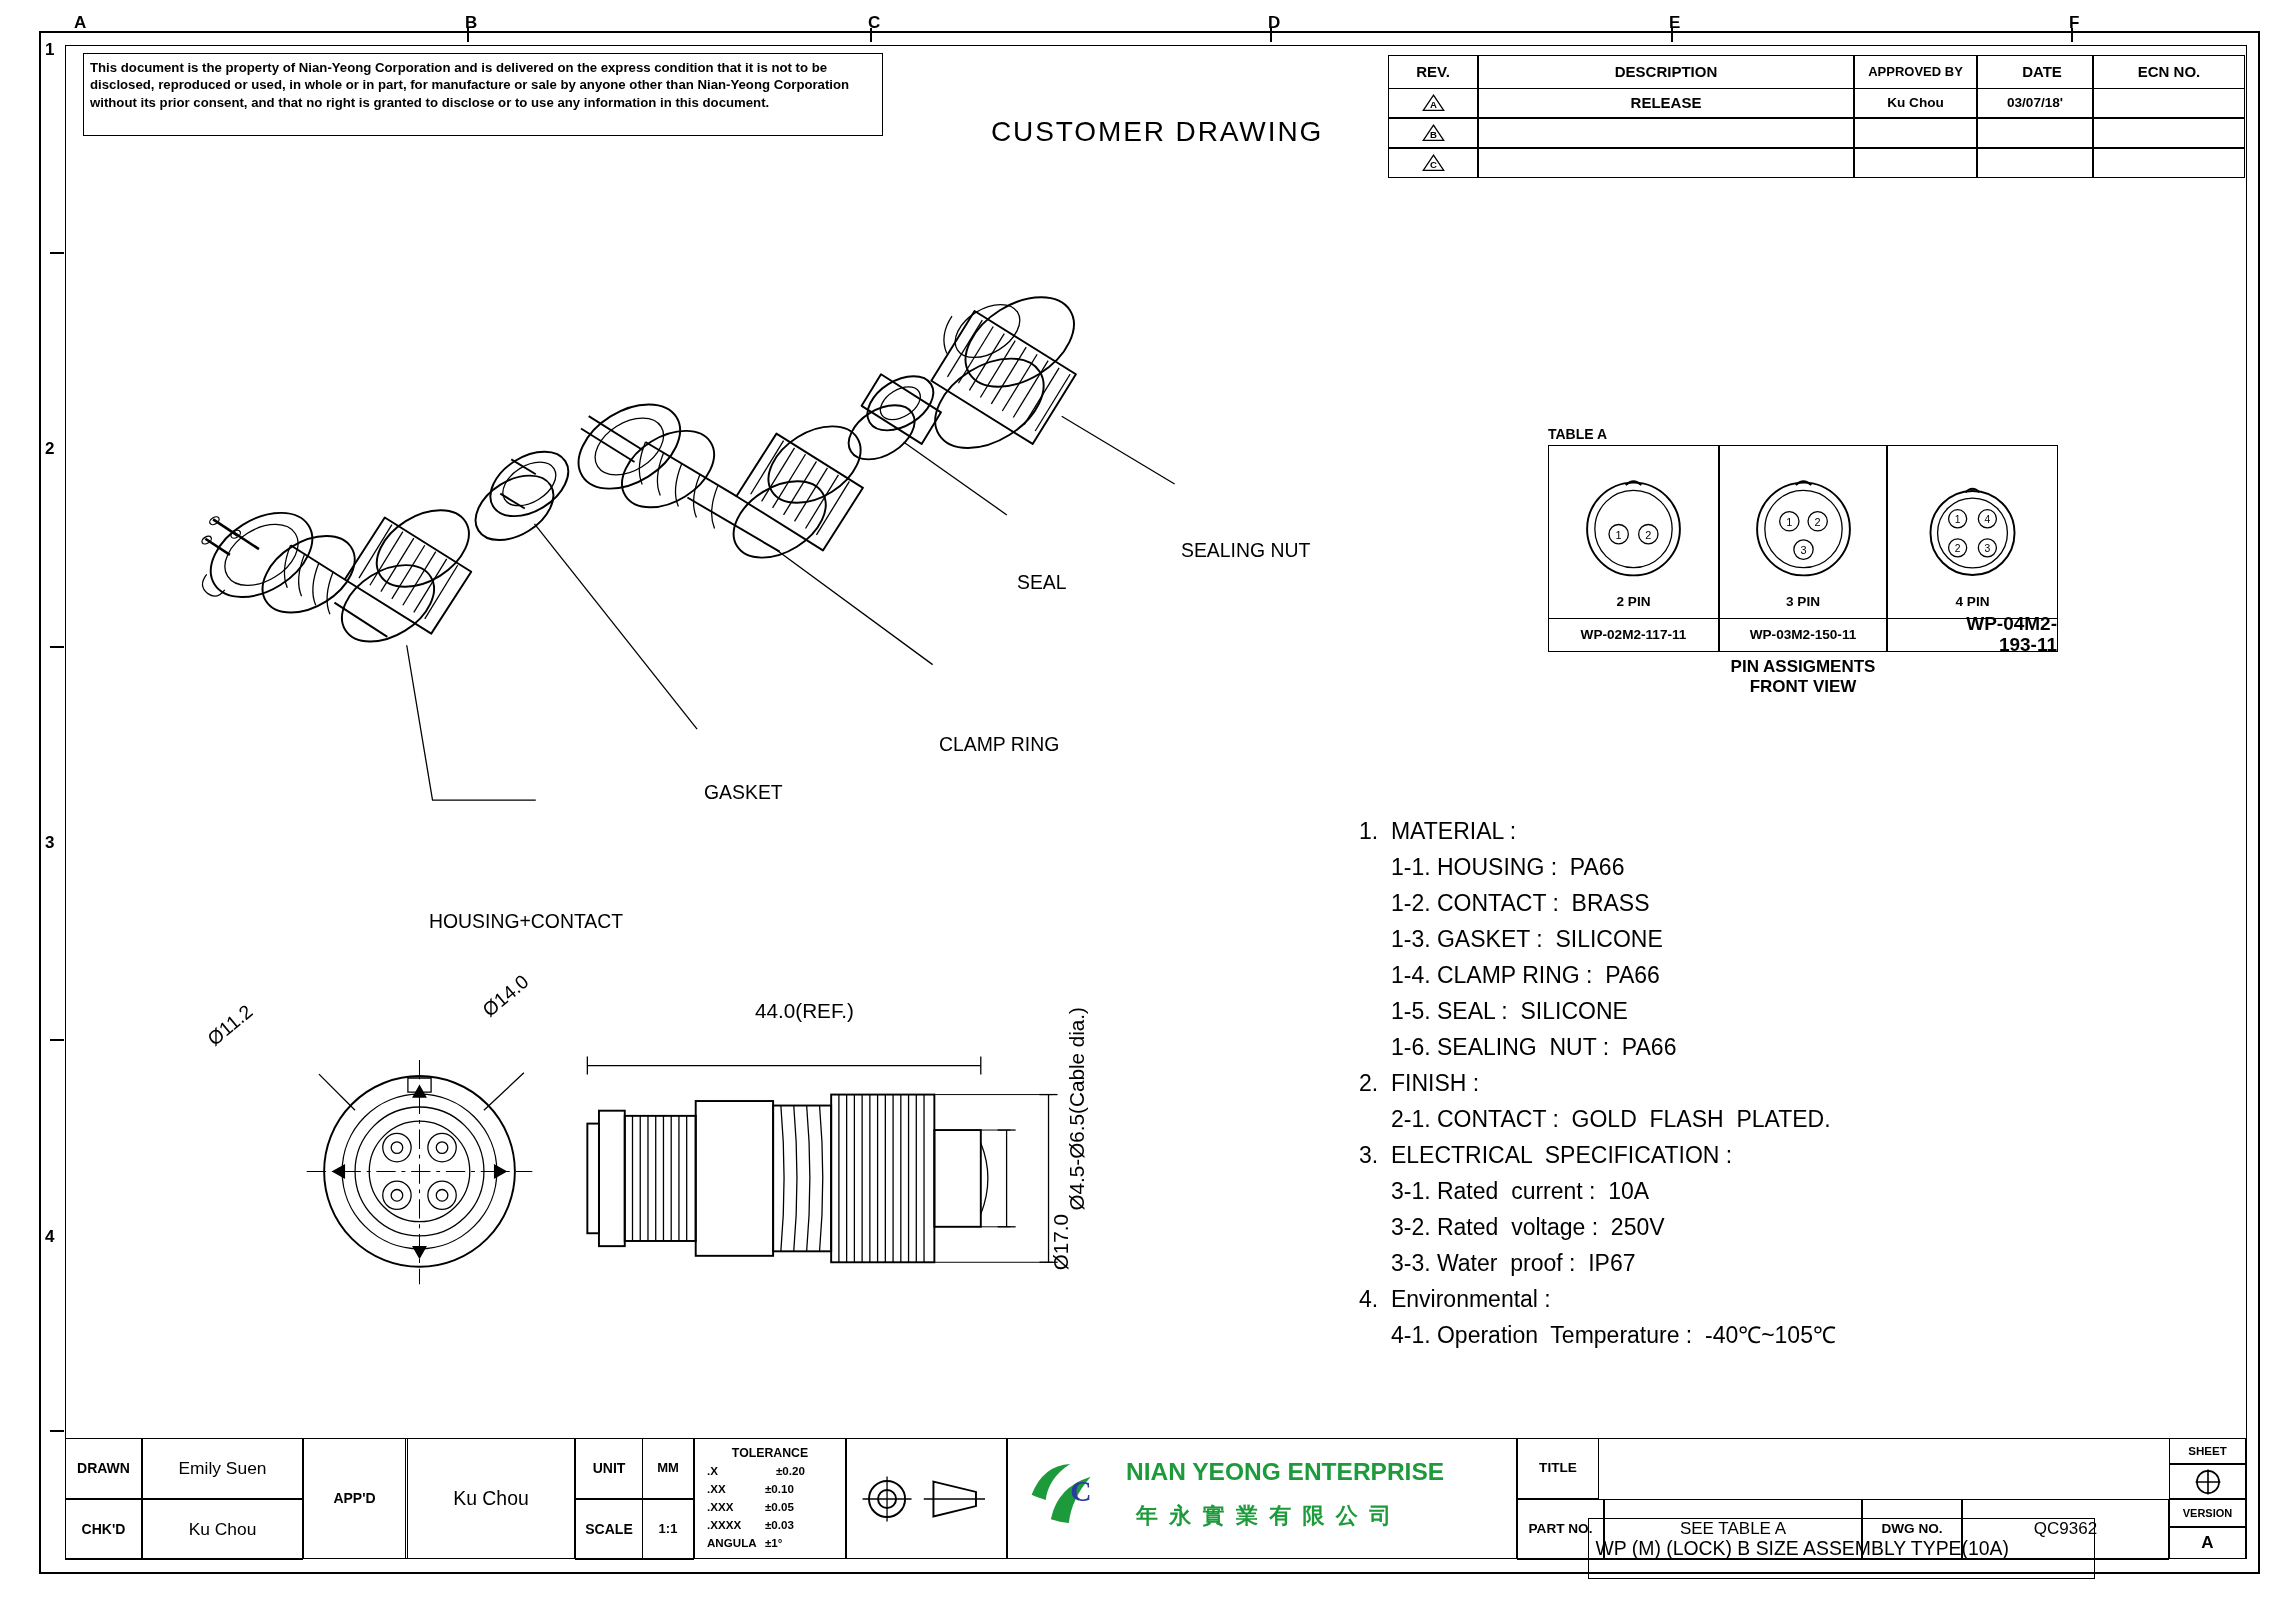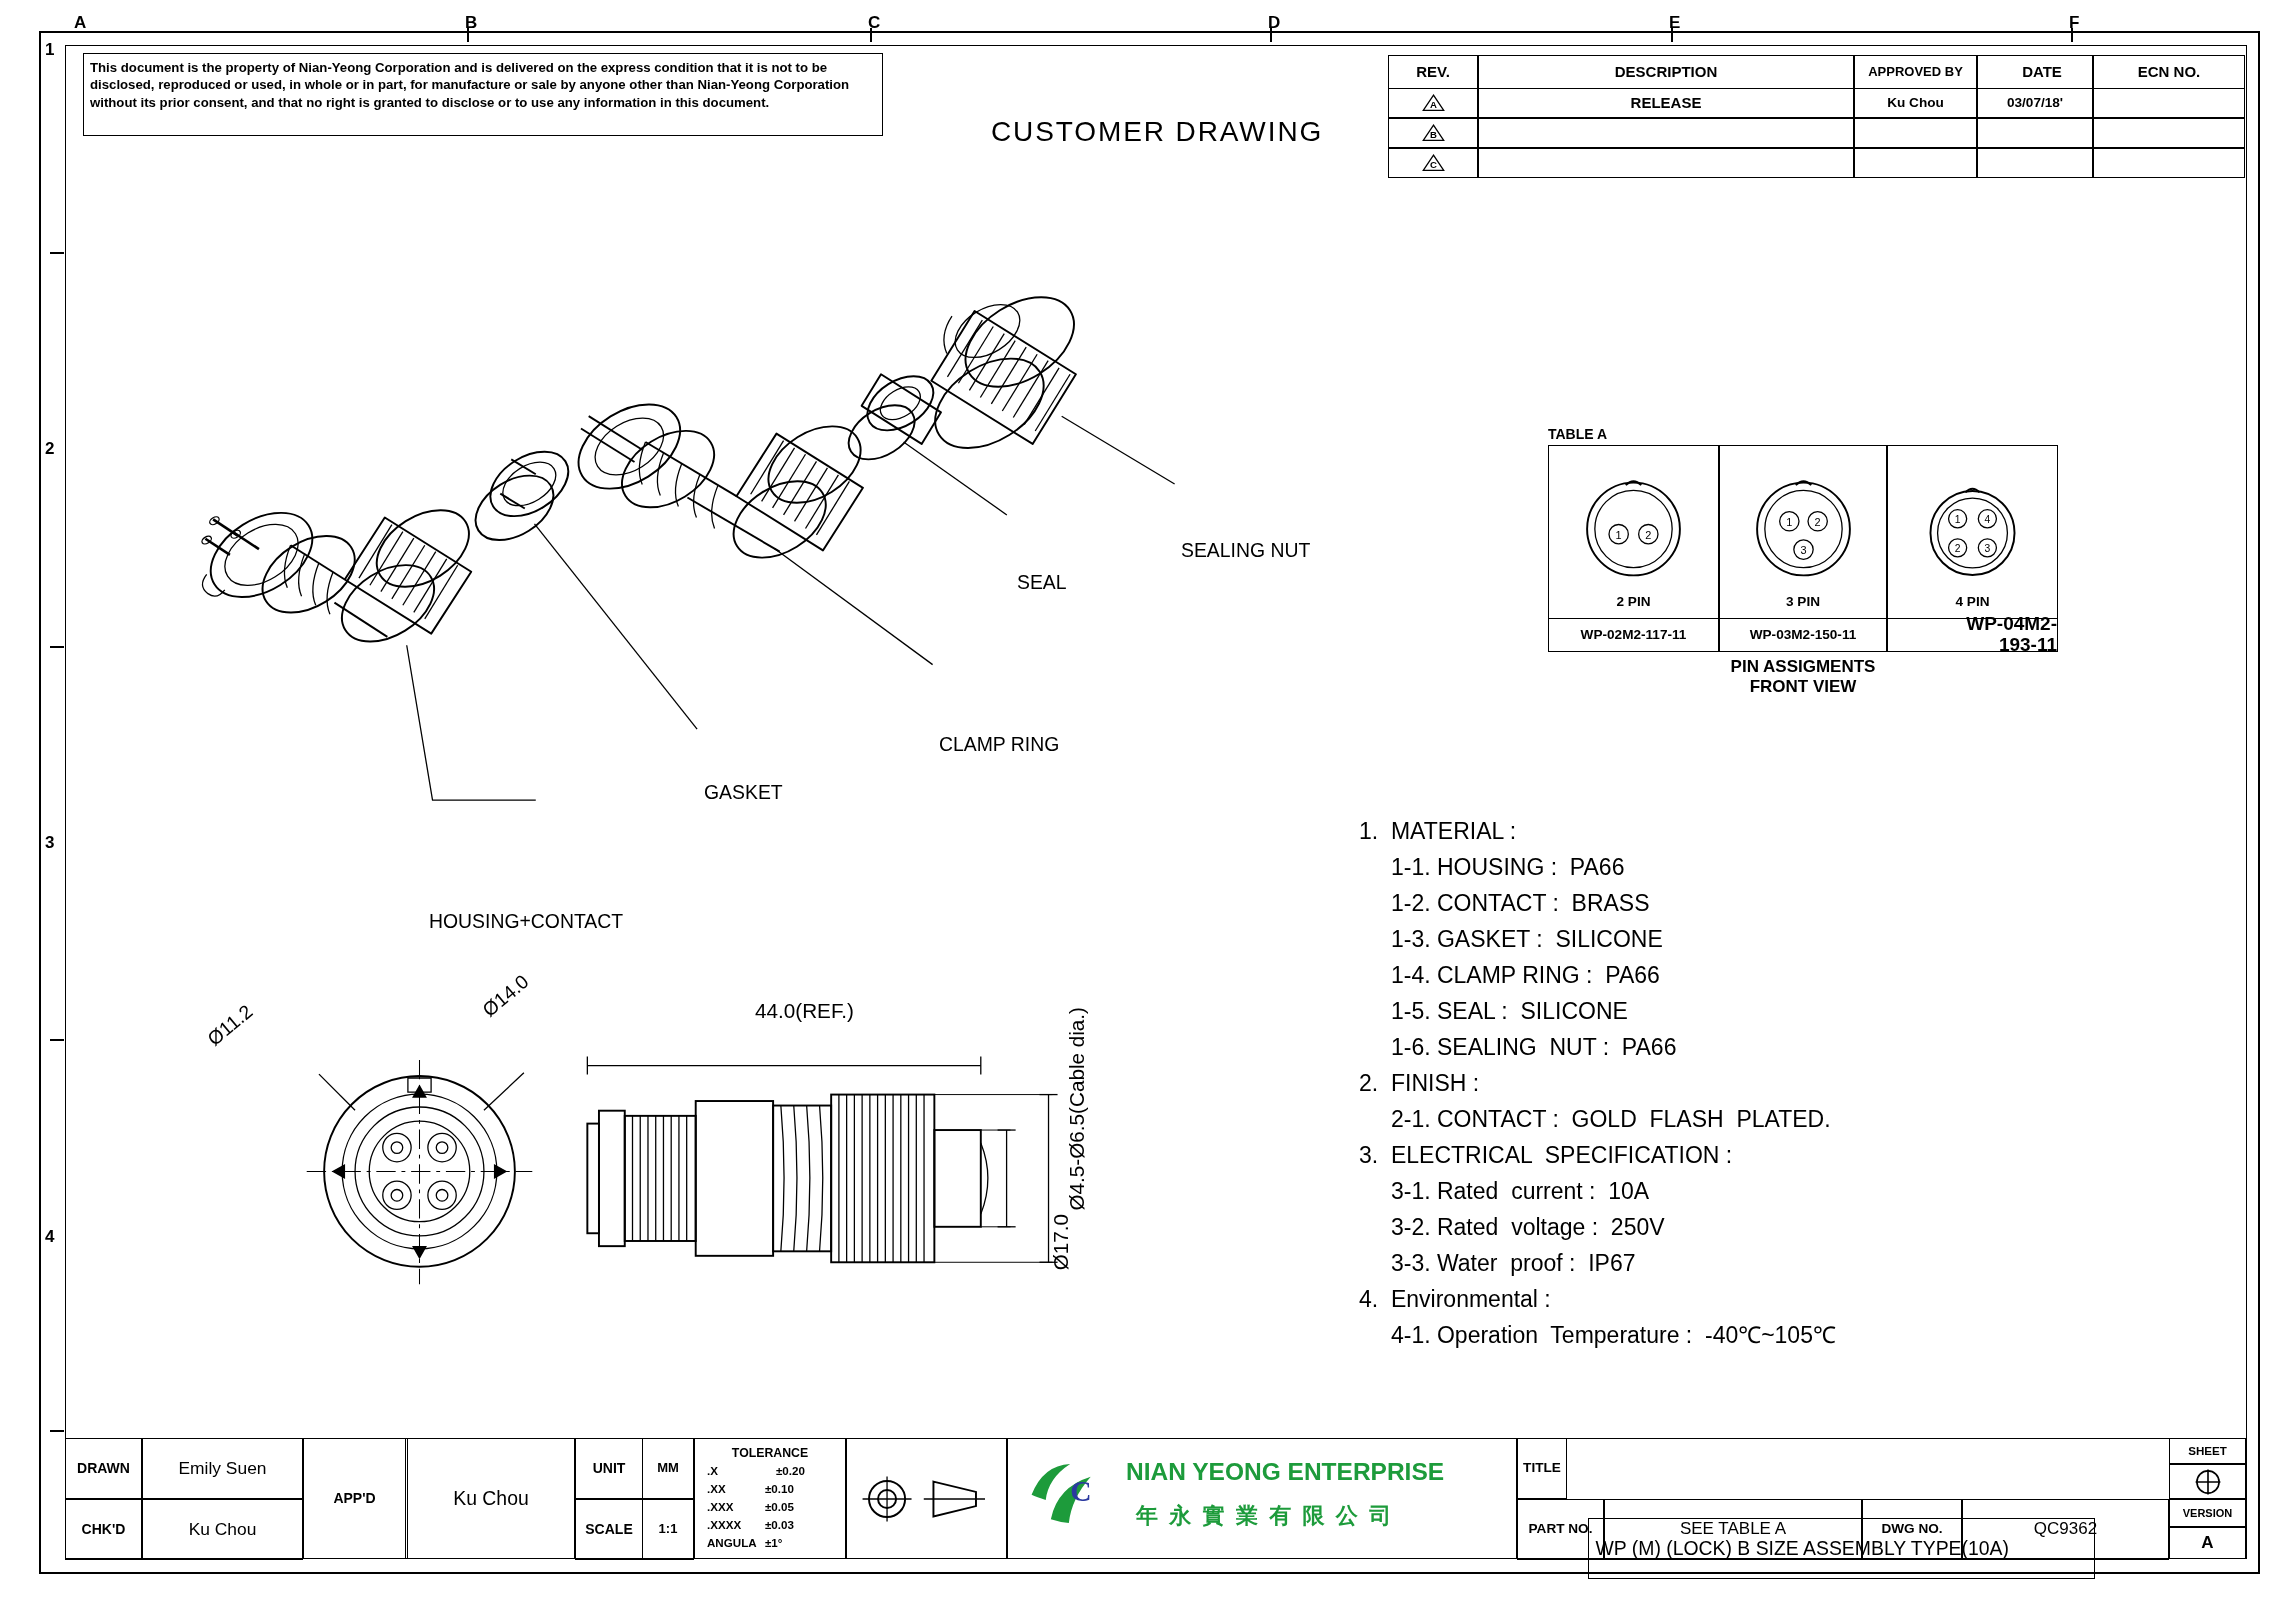--- a/index.html
+++ b/index.html
@@ -445,21 +445,21 @@
 
   <div class="cell" style="left:1007px;top:1438px;width:510px;height:121px;"></div>
   <svg style="position:absolute;left:1020px;top:1456px;" width="90" height="84" viewBox="0 0 140 130">
     <path d="M18 60 q18 -46 60 -48 q-34 22 -38 56 q-14 -4 -22 -8 Z" fill="#1d9b3b"></path>
     <path d="M48 98 q10 -50 62 -66 q-30 34 -34 72 q-16 -2 -28 -6 Z" fill="#1d9b3b"></path>
     <text x="78" y="70" font-size="46" font-family="Liberation Serif" font-weight="bold" fill="#2b3aa0">C</text>
   </svg>
   <div class="tx bold" style="left:1126px;top:1458px;font-size:24.5px;color:#1d9b3b;font-family:'Liberation Sans',sans-serif;">NIAN YEONG ENTERPRISE</div>
   <div class="tx bold" style="left:1136px;top:1501px;font-size:22px;color:#1d9b3b;font-family:'Liberation Sans',sans-serif;letter-spacing:2.6px;">年 永 實 業 有 限 公 司</div>
 
-  <div class="cell" style="left:1517px;top:1438px;width:50px;height:61px;font-size:13.6px;font-weight:bold;">TITLE</div>
+  <div class="cell" style="left:1517px;top:1438px;width:82px;height:61px;font-size:13.6px;font-weight:bold;">TITLE</div>
   <div class="cell cellL" style="left:1588px;top:1518px;width:507px;height:61px;font-size:19.4px;">WP (M) (LOCK) B SIZE ASSEMBLY TYPE(10A)</div>
 
   <div class="cell" style="left:1517px;top:1499px;width:87px;height:61px;font-size:13.6px;font-weight:bold;">PART NO.</div>
   <div class="cell" style="left:1604px;top:1499px;width:258px;height:61px;font-size:17px;">SEE TABLE A</div>
   <div class="cell" style="left:1862px;top:1499px;width:100px;height:61px;font-size:13.6px;font-weight:bold;">DWG NO.</div>
   <div class="cell" style="left:1962px;top:1499px;width:207px;height:61px;font-size:17px;">QC9362</div>
 
   <div class="cell" style="left:2169px;top:1438px;width:77px;height:26px;font-size:11.6px;font-weight:bold;">SHEET</div>
   <div class="cell" style="left:2169px;top:1464px;width:77px;height:35px;">
     <svg width="30" height="30" viewBox="0 0 46 46">

